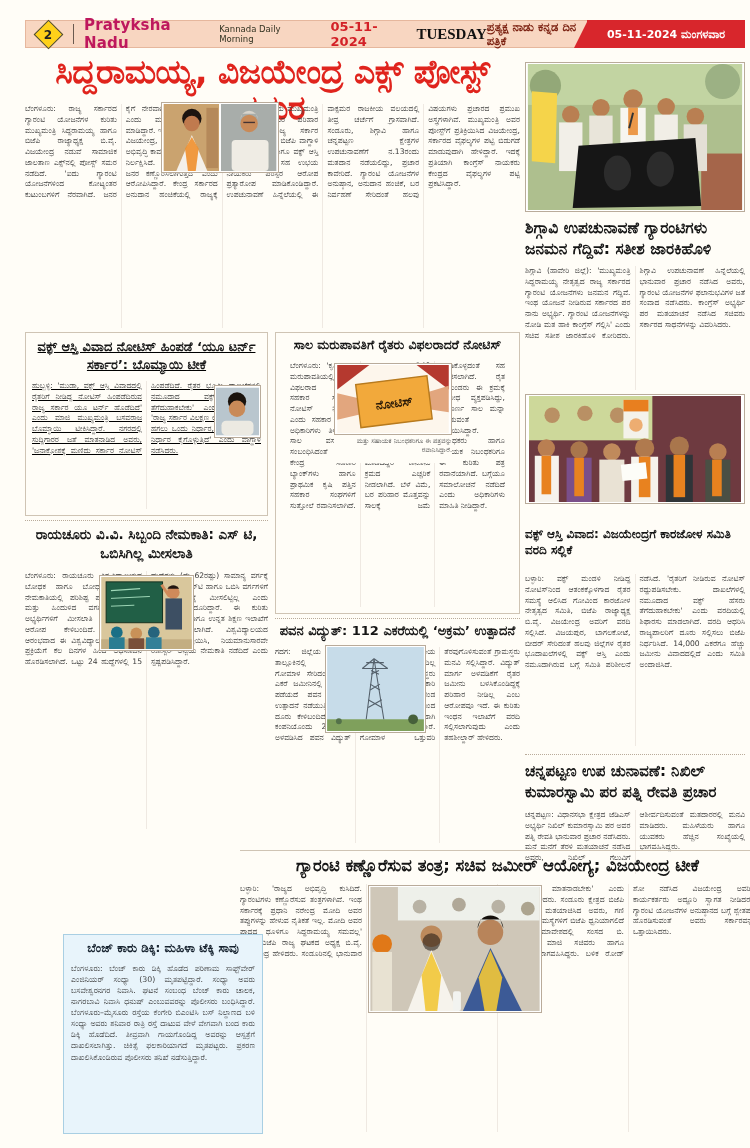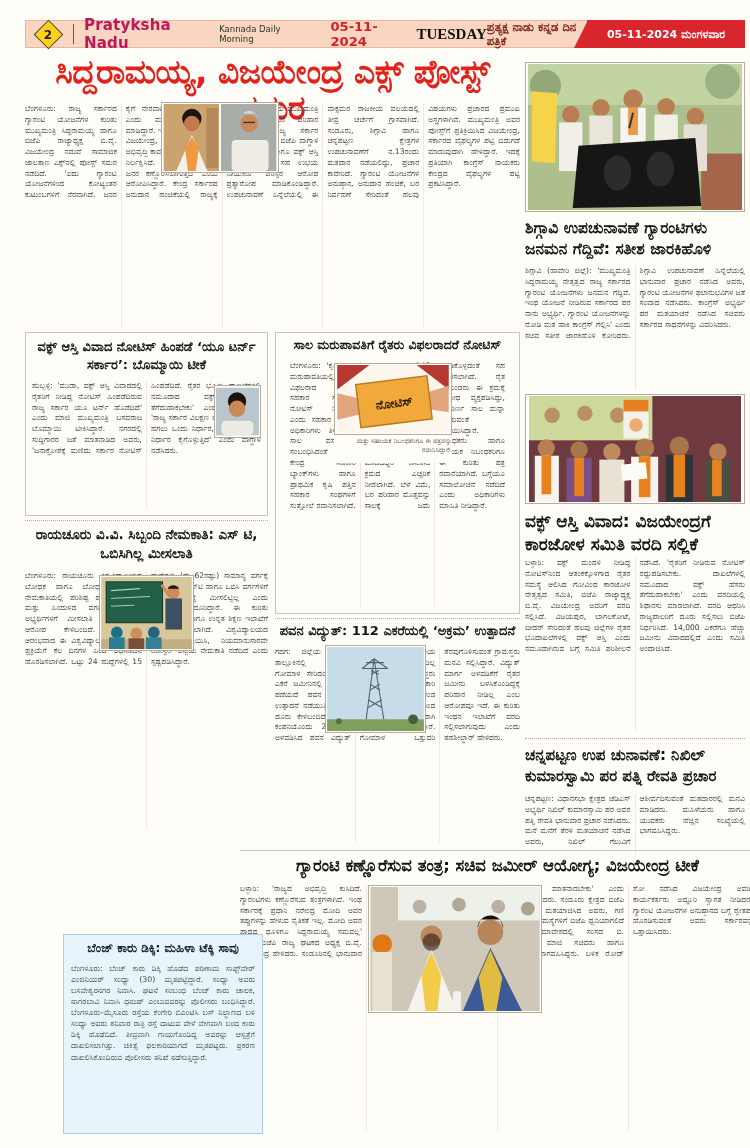--- a/index.html
+++ b/index.html
@@ -138,34 +138,34 @@
         <circle cx="156" cy="52" r="10" fill="#a9764c"></circle>
           <rect x="142" y="61" width="28" height="49" fill="#2f3438"></rect>
           <rect x="150" y="61" width="12" height="44" fill="#e8821f"></rect>
         <circle cx="196" cy="58" r="9" fill="#b97f52"></circle>
           <rect x="183" y="66" width="26" height="44" fill="#4a4f44"></rect>
           <rect x="190" y="66" width="10" height="38" fill="#e8821f"></rect>
         <rect x="96" y="70" width="26" height="17" fill="#fdfdf8" transform="rotate(-6 109 78)"></rect>
       </svg>
     </div>
 
-    <h2 class="art" style="font-size:17px;line-height:1.35;margin-top:6px;height:44px;overflow:hidden;">ವಕ್ಫ್ ಆಸ್ತಿ ವಿವಾದ: ವಿಜಯೇಂದ್ರಗೆ ಕಾರಜೋಳ ಸಮಿತಿ ವರದಿ ಸಲ್ಲಿಕೆ</h2>
+    <h2 class="art" style="font-size:12px;line-height:1.35;margin-top:22px;height:44px;overflow:hidden;">ವಕ್ಫ್ ಆಸ್ತಿ ವಿವಾದ: ವಿಜಯೇಂದ್ರಗೆ ಕಾರಜೋಳ ಸಮಿತಿ ವರದಿ ಸಲ್ಲಿಕೆ</h2>
 
     <div style="height:172px;margin-top:4px;">
       <div class="body-txt cols2">ಬಳ್ಳಾರಿ: ವಕ್ಫ್ ಮಂಡಳಿ ನೀಡಿದ್ದ ನೋಟಿಸ್‌ನಿಂದ ಆತಂಕಕ್ಕೊಳಗಾದ ರೈತರ ಸಮಸ್ಯೆ ಆಲಿಸಿದ ಗೋವಿಂದ ಕಾರಜೋಳ ನೇತೃತ್ವದ ಸಮಿತಿ, ಬಿಜೆಪಿ ರಾಜ್ಯಾಧ್ಯಕ್ಷ ಬಿ.ವೈ. ವಿಜಯೇಂದ್ರ ಅವರಿಗೆ ವರದಿ ಸಲ್ಲಿಸಿದೆ. ವಿಜಯಪುರ, ಬಾಗಲಕೋಟೆ, ಬೀದರ್ ಸೇರಿದಂತೆ ಹಲವು ಜಿಲ್ಲೆಗಳ ರೈತರ ಭೂದಾಖಲೆಗಳಲ್ಲಿ ವಕ್ಫ್ ಆಸ್ತಿ ಎಂದು ನಮೂದಾಗಿರುವ ಬಗ್ಗೆ ಸಮಿತಿ ಪರಿಶೀಲನೆ ನಡೆಸಿದೆ. 'ರೈತರಿಗೆ ನೀಡಿರುವ ನೋಟಿಸ್ ರದ್ದುಪಡಿಸಬೇಕು. ದಾಖಲೆಗಳಲ್ಲಿ ನಮೂದಾದ ವಕ್ಫ್ ಹೆಸರು ತೆಗೆದುಹಾಕಬೇಕು' ಎಂದು ವರದಿಯಲ್ಲಿ ಶಿಫಾರಸು ಮಾಡಲಾಗಿದೆ. ವರದಿ ಆಧರಿಸಿ ರಾಜ್ಯಪಾಲರಿಗೆ ದೂರು ಸಲ್ಲಿಸಲು ಬಿಜೆಪಿ ನಿರ್ಧರಿಸಿದೆ. 14,000 ಎಕರೆಗೂ ಹೆಚ್ಚು ಜಮೀನು ವಿವಾದದಲ್ಲಿದೆ ಎಂದು ಸಮಿತಿ ಅಂದಾಜಿಸಿದೆ.</div>
     </div>
 
     <h2 class="art" style="font-size:15px;line-height:1.4;margin-top:8px;height:46px;overflow:hidden;border-top:1px dotted #b9ab9a;padding-top:6px;">ಚನ್ನಪಟ್ಟಣ ಉಪ ಚುನಾವಣೆ: ನಿಖಿಲ್ ಕುಮಾರಸ್ವಾಮಿ ಪರ ಪತ್ನಿ ರೇವತಿ ಪ್ರಚಾರ</h2>
 
     <div style="height:64px;margin-top:3px;">
       <div class="body-txt cols2">ಚನ್ನಪಟ್ಟಣ: ವಿಧಾನಸಭಾ ಕ್ಷೇತ್ರದ ಜೆಡಿಎಸ್ ಅಭ್ಯರ್ಥಿ ನಿಖಿಲ್ ಕುಮಾರಸ್ವಾಮಿ ಪರ ಅವರ ಪತ್ನಿ ರೇವತಿ ಭಾನುವಾರ ಪ್ರಚಾರ ನಡೆಸಿದರು. ಮನೆ ಮನೆಗೆ ತೆರಳಿ ಮತಯಾಚನೆ ನಡೆಸಿದ ಅವರು, ನಿಖಿಲ್ ಗೆಲುವಿಗೆ ಆಶೀರ್ವದಿಸುವಂತೆ ಮತದಾರರಲ್ಲಿ ಮನವಿ ಮಾಡಿದರು. ಮಹಿಳೆಯರು ಹಾಗೂ ಯುವಕರು ಹೆಚ್ಚಿನ ಸಂಖ್ಯೆಯಲ್ಲಿ ಭಾಗವಹಿಸಿದ್ದರು.</div>
     </div>
   </div>
 
-  <div class="abs box" style="left:25px;top:332px;width:243px;height:184px;padding:5px 6px;">
+  <div class="abs box" style="left:25px;top:332px;width:243px;height:184px;padding:5px 6px;text-decoration:underline;">
     <h2 class="art" style="font-size:13px;line-height:1.35;text-align:center;height:38px;overflow:hidden;">ವಕ್ಫ್ ಆಸ್ತಿ ವಿವಾದ ನೋಟಿಸ್ ಹಿಂಪಡೆ ‘ಯೂ ಟರ್ನ್ ಸರ್ಕಾರ’: ಬೊಮ್ಮಾಯಿ ಟೀಕೆ</h2>
     <div style="height:128px;margin-top:5px;">
       <div class="body-txt cols2">ಹುಬ್ಬಳ್ಳಿ: 'ಮುಡಾ, ವಕ್ಫ್ ಆಸ್ತಿ ವಿವಾದದಲ್ಲಿ ರೈತರಿಗೆ ನೀಡಿದ್ದ ನೋಟಿಸ್ ಹಿಂಪಡೆದಿರುವ ರಾಜ್ಯ ಸರ್ಕಾರ ಯೂ ಟರ್ನ್ ಹೊಡೆದಿದೆ' ಎಂದು ಮಾಜಿ ಮುಖ್ಯಮಂತ್ರಿ ಬಸವರಾಜ ಬೊಮ್ಮಾಯಿ ಟೀಕಿಸಿದ್ದಾರೆ. ನಗರದಲ್ಲಿ ಸುದ್ದಿಗಾರರ ಜತೆ ಮಾತನಾಡಿದ ಅವರು, 'ಜನಾಕ್ರೋಶಕ್ಕೆ ಮಣಿದು ಸರ್ಕಾರ ನೋಟಿಸ್ ಹಿಂಪಡೆದಿದೆ. ರೈತರ ಭೂಮಿ ದಾಖಲೆಗಳಲ್ಲಿ ನಮೂದಾದ ವಕ್ಫ್ ಹೆಸರನ್ನು ತೆಗೆದುಹಾಕಬೇಕು' ಎಂದು ಆಗ್ರಹಿಸಿದರು. 'ರಾಜ್ಯ ಸರ್ಕಾರ ವಿಲಕ್ಷಣ ಆಡಳಿತ ನಡೆಸುತ್ತಿದೆ. ಹಗಲು ಒಂದು ನಿರ್ಧಾರ, ರಾತ್ರಿ ಮತ್ತೊಂದು ನಿರ್ಧಾರ ಕೈಗೊಳ್ಳುತ್ತಿದೆ' ಎಂದು ವಾಗ್ದಾಳಿ ನಡೆಸಿದರು.</div>
     </div>
     <div class="abs photo" style="left:188px;top:52px;width:47px;height:53px;">
       <svg viewBox="0 0 47 52">
         <rect width="47" height="52" fill="#b9c6ce"></rect>
         <rect x="6" y="36" width="35" height="16" rx="5" fill="#eceae2"></rect>
         <circle cx="23" cy="15" r="10" fill="#1a120c"></circle>
           <circle cx="23" cy="23" r="9" fill="#c98a58"></circle>

